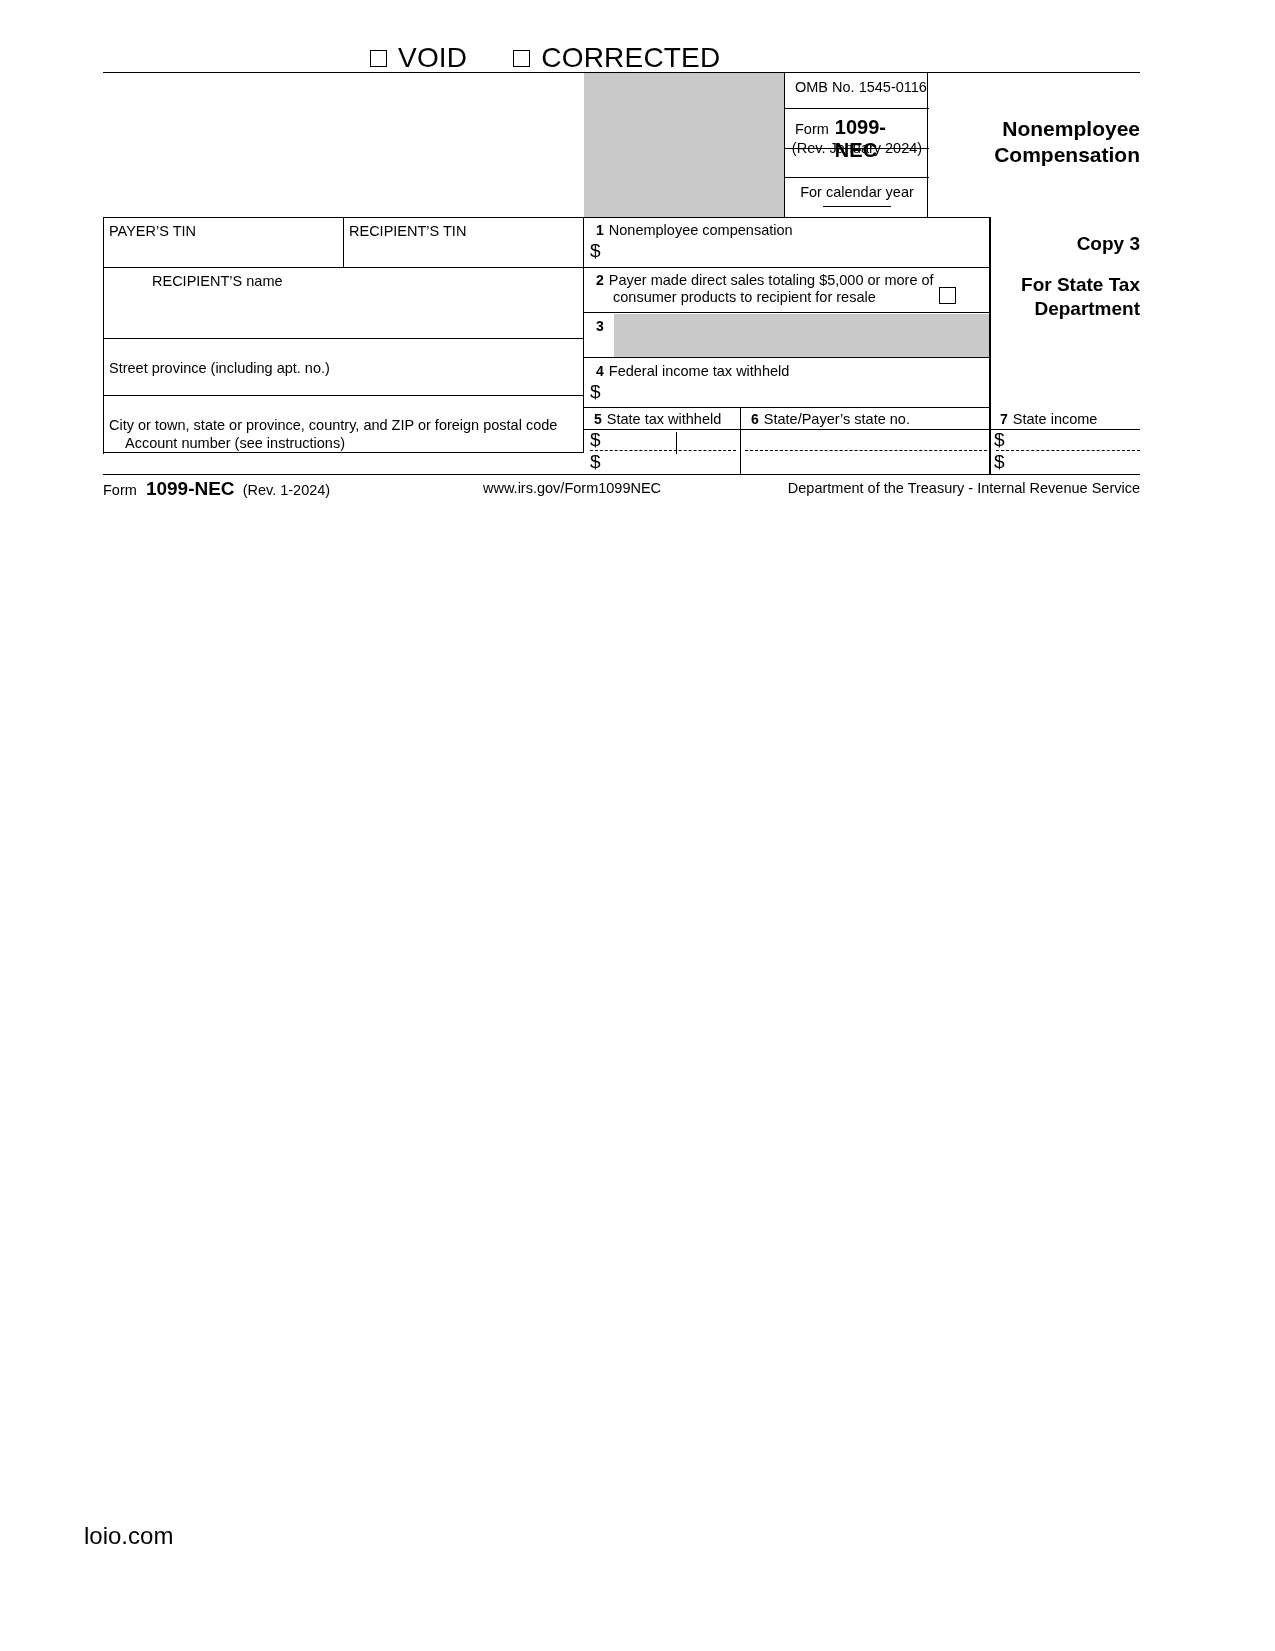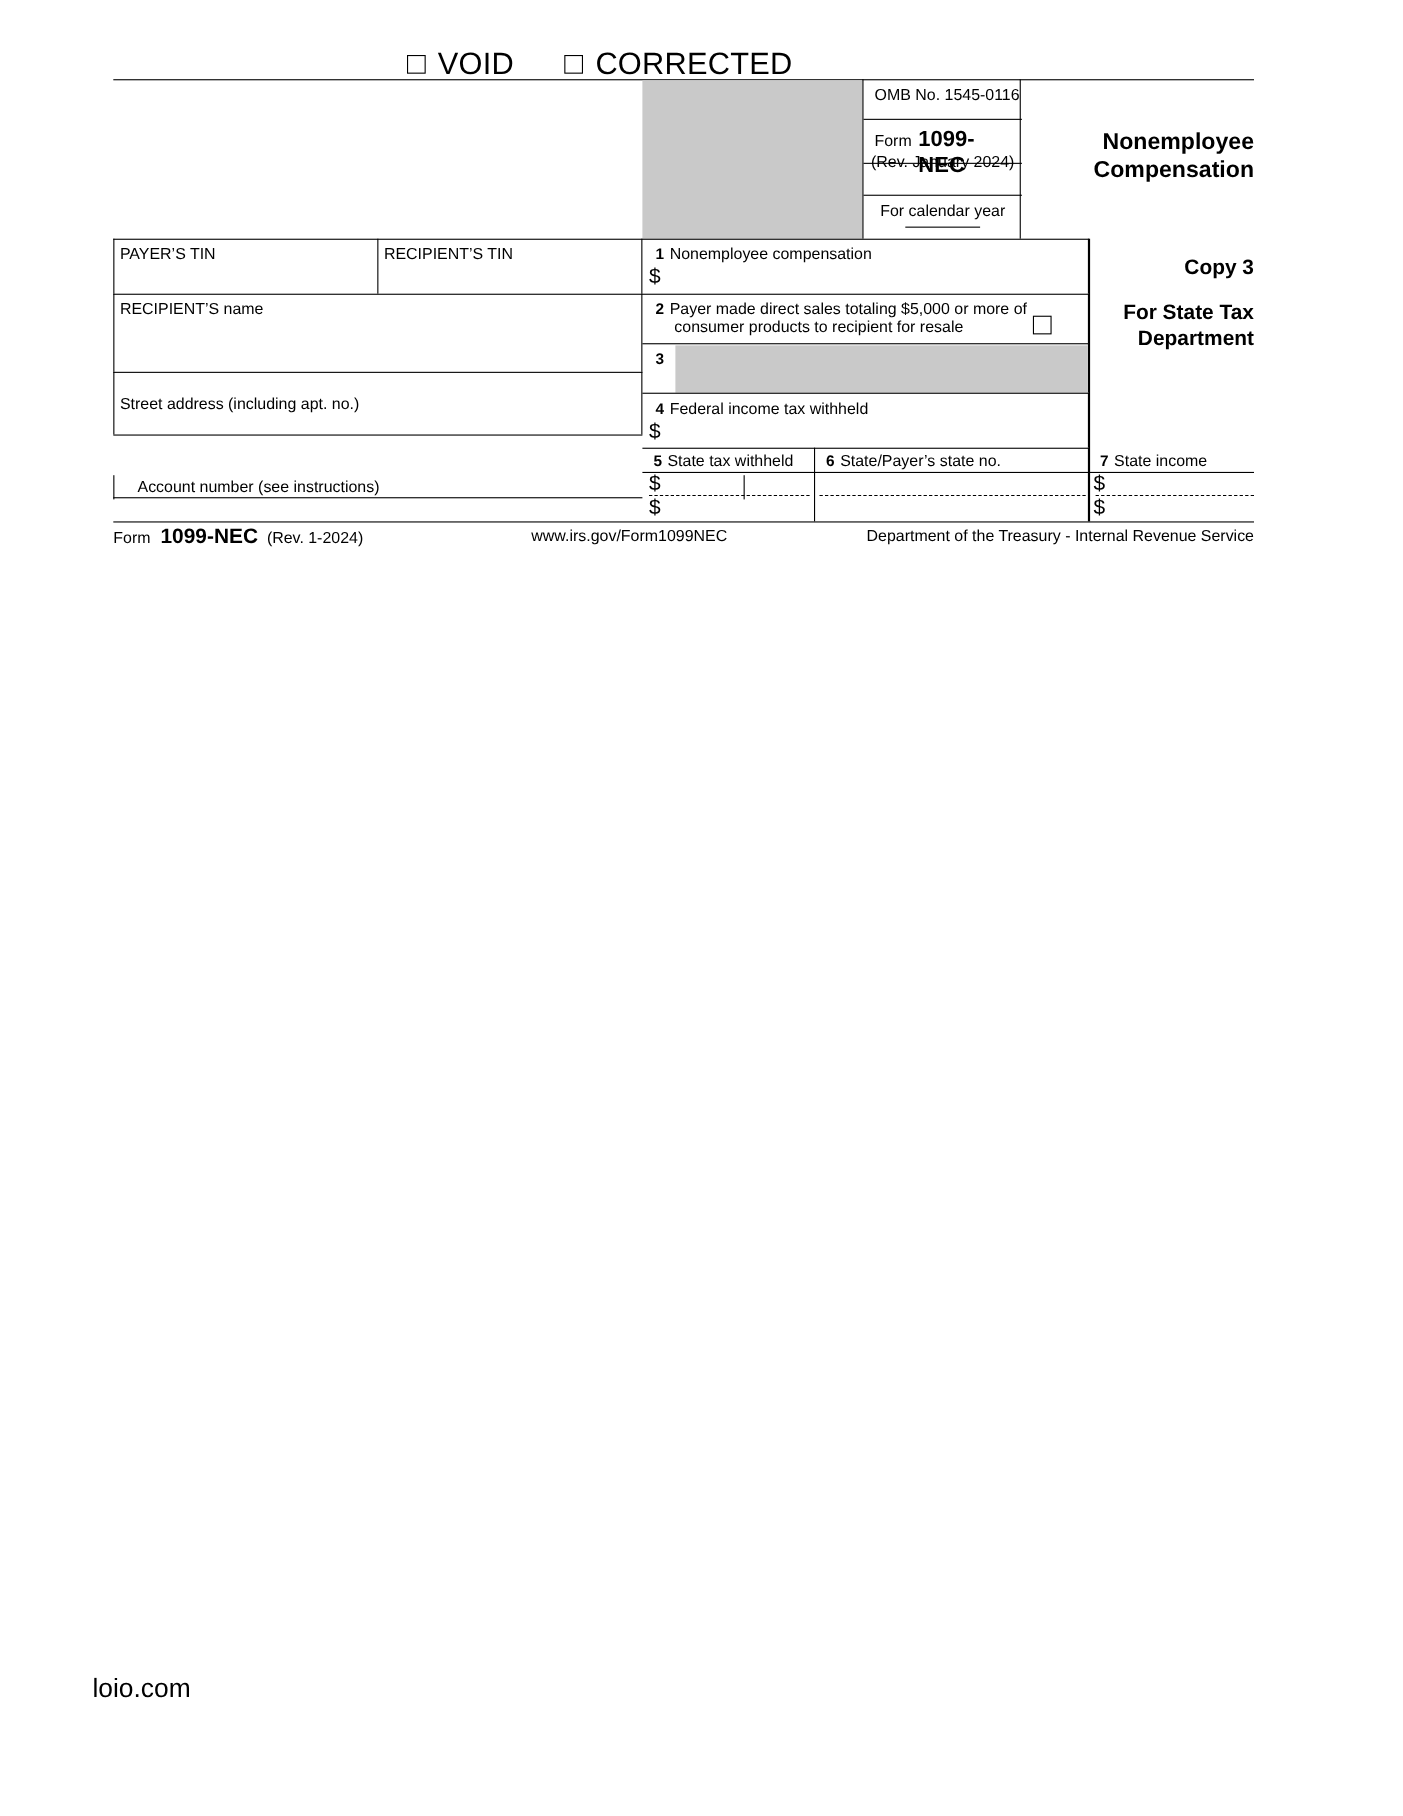--- a/index.html
+++ b/index.html
@@ -191,51 +191,54 @@
 
     <div class="bx ln-l" style="left:887px; top:145px; width:150px; height:257px;">
       <div class="rt-copy" style="padding:15px 0 0 0;">Copy 3</div>
       <div class="rt-copy" style="padding:17px 0 0 0;">For State Tax</div>
       <div class="rt-copy">Department</div>
     </div>
 
     <div class="bx ln-t" style="left:0; top:195px; width:887px; height:0;"></div>
 
     <div class="bx ln-l ln-r" style="left:0; top:195px; width:481px; height:71px;">
-      <div class="lbl" style="padding:6px 5px;">RECIPIENT’S name</div>
+      <div class="lbl" style="padding:6px 5px;margin-left:43px;">RECIPIENT’S name</div>
     </div>
 
     <div class="bx ln-r" style="left:481px; top:195px; width:406px; height:45px;">
       <div style="padding:5px 0 0 12px; display:flex; gap:5px; align-items:baseline;">
         <span class="num">2</span>
         <span class="lbl">Payer made direct sales totaling $5,000 or more of</span>
       </div>
       <div class="lbl" style="padding:0 0 0 29px;">consumer products to recipient for resale</div>
       <span class="chkbox" style="position:absolute; left:355px; top:20px;"></span>
     </div>
 
     <div class="bx ln-r ln-t" style="left:481px; top:240px; width:406px; height:45px;">
       <div class="gray" style="position:absolute; left:30px; top:1px; width:375px; height:43px;"></div>
       <div class="num" style="position:absolute; left:12px; top:5px;">3</div>
     </div>
 
     <div class="bx ln-t" style="left:0; top:266px; width:481px; height:0;"></div>
     <div class="bx ln-l ln-r" style="left:0; top:266px; width:481px; height:57px;">
-      <div class="lbl" style="padding:22px 5px 0 5px;">Street address (including apt. no.)</div>
+      <div class="lbl" style="padding:22px 5px 0 5px;">Street province (including apt. no.)</div>
     </div>
 
     <div class="bx ln-r ln-t" style="left:481px; top:285px; width:406px; height:50px;">
       <div style="padding:5px 0 0 12px; display:flex; gap:5px; align-items:baseline;">
         <span class="num">4</span>
         <span class="lbl">Federal income tax withheld</span>
       </div>
       <div class="dollar" style="padding:2px 0 0 6px;">$</div>
     </div>
 
     <div class="bx ln-t" style="left:0; top:323px; width:481px; height:0;"></div>
+    <div class="bx ln-l ln-r" style="left:0; top:323px; width:481px; height:57px;">
+      <div class="lbl" style="padding:22px 5px 0 5px;">City or town, state or province, country, and ZIP or foreign postal code</div>
+    </div>
 
     <div class="bx ln-t" style="left:481px; top:335px; width:406px; height:0;"></div>
 
     <div class="bx ln-r" style="left:481px; top:335px; width:157px; height:67px;">
       <div style="padding:4px 0 0 10px; display:flex; gap:5px; align-items:baseline;">
         <span class="num">5</span>
         <span class="lbl">State tax withheld</span>
       </div>
       <div class="dollar" style="position:absolute; left:6px; top:23px;">$</div>
       <div class="dollar" style="position:absolute; left:6px; top:45px;">$</div>

